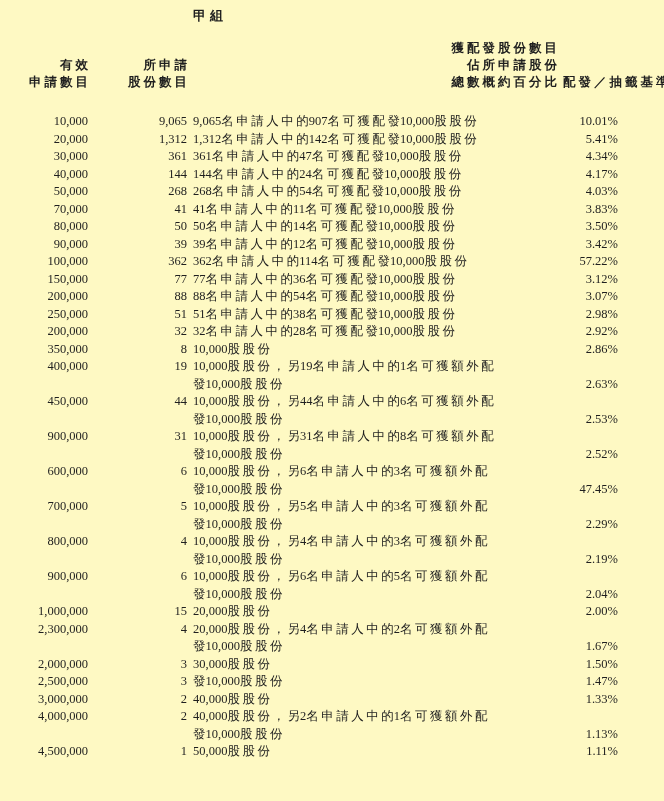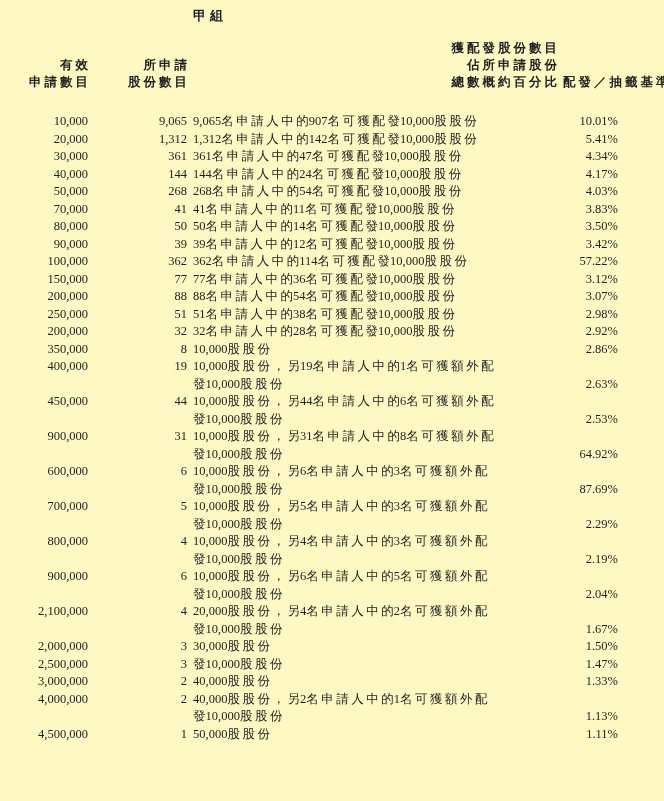--- a/index.html
+++ b/index.html
@@ -231,31 +231,31 @@
     <div class="cell col4">2.53%</div>
   </div>
 
   <div class="grid row">
     <div class="cell col1">900,000</div>
     <div class="cell col2">31</div>
     <div class="cell col3">
           <div class="basis-line">10,000<span class="cjk">股股份，另</span>31<span class="cjk">名申請人中的</span>8<span class="cjk">名可獲額外配</span></div>
           <div class="basis-line"><span class="cjk">發</span>10,000<span class="cjk">股股份</span></div>
         </div>
-    <div class="cell col4">64.92%</div>
+    <div class="cell col4">2.52%</div>
   </div>
 
   <div class="grid row">
     <div class="cell col1">600,000</div>
     <div class="cell col2">6</div>
     <div class="cell col3">
           <div class="basis-line">10,000<span class="cjk">股股份，另</span>6<span class="cjk">名申請人中的</span>3<span class="cjk">名可獲額外配</span></div>
           <div class="basis-line"><span class="cjk">發</span>10,000<span class="cjk">股股份</span></div>
         </div>
-    <div class="cell col4">87.69%</div>
+    <div class="cell col4">47.45%</div>
   </div>
 
   <div class="grid row">
     <div class="cell col1">700,000</div>
     <div class="cell col2">5</div>
     <div class="cell col3">
           <div class="basis-line">10,000<span class="cjk">股股份，另</span>5<span class="cjk">名申請人中的</span>3<span class="cjk">名可獲額外配</span></div>
           <div class="basis-line"><span class="cjk">發</span>10,000<span class="cjk">股股份</span></div>
         </div>
     <div class="cell col4">2.29%</div>
@@ -274,23 +274,31 @@
   <div class="grid row">
     <div class="cell col1">900,000</div>
     <div class="cell col2">6</div>
     <div class="cell col3">
           <div class="basis-line">10,000<span class="cjk">股股份，另</span>6<span class="cjk">名申請人中的</span>5<span class="cjk">名可獲額外配</span></div>
           <div class="basis-line"><span class="cjk">發</span>10,000<span class="cjk">股股份</span></div>
         </div>
     <div class="cell col4">2.04%</div>
   </div>
 
-
-  <div class="grid row">
-    <div class="cell col1">2,100,000</div>
+  <div class="grid row">
+    <div class="cell col1">1,000,000</div>
+    <div class="cell col2">15</div>
+    <div class="cell col3">
+          <div class="basis-line">20,000<span class="cjk">股股份</span></div>
+        </div>
+    <div class="cell col4">2.00%</div>
+  </div>
+
+  <div class="grid row">
+    <div class="cell col1">2,300,000</div>
     <div class="cell col2">4</div>
     <div class="cell col3">
           <div class="basis-line">20,000<span class="cjk">股股份，另</span>4<span class="cjk">名申請人中的</span>2<span class="cjk">名可獲額外配</span></div>
           <div class="basis-line"><span class="cjk">發</span>10,000<span class="cjk">股股份</span></div>
         </div>
     <div class="cell col4">1.67%</div>
   </div>
 
   <div class="grid row">
     <div class="cell col1">2,000,000</div>

